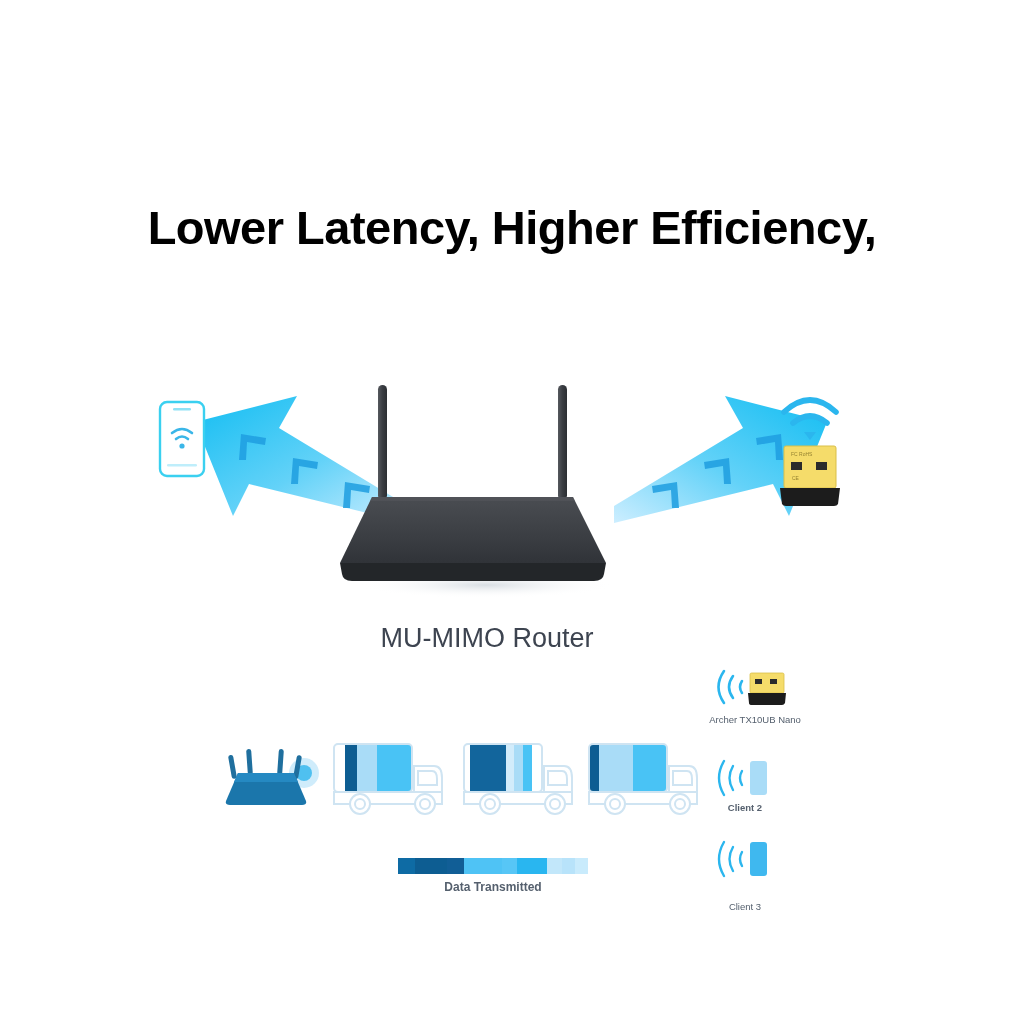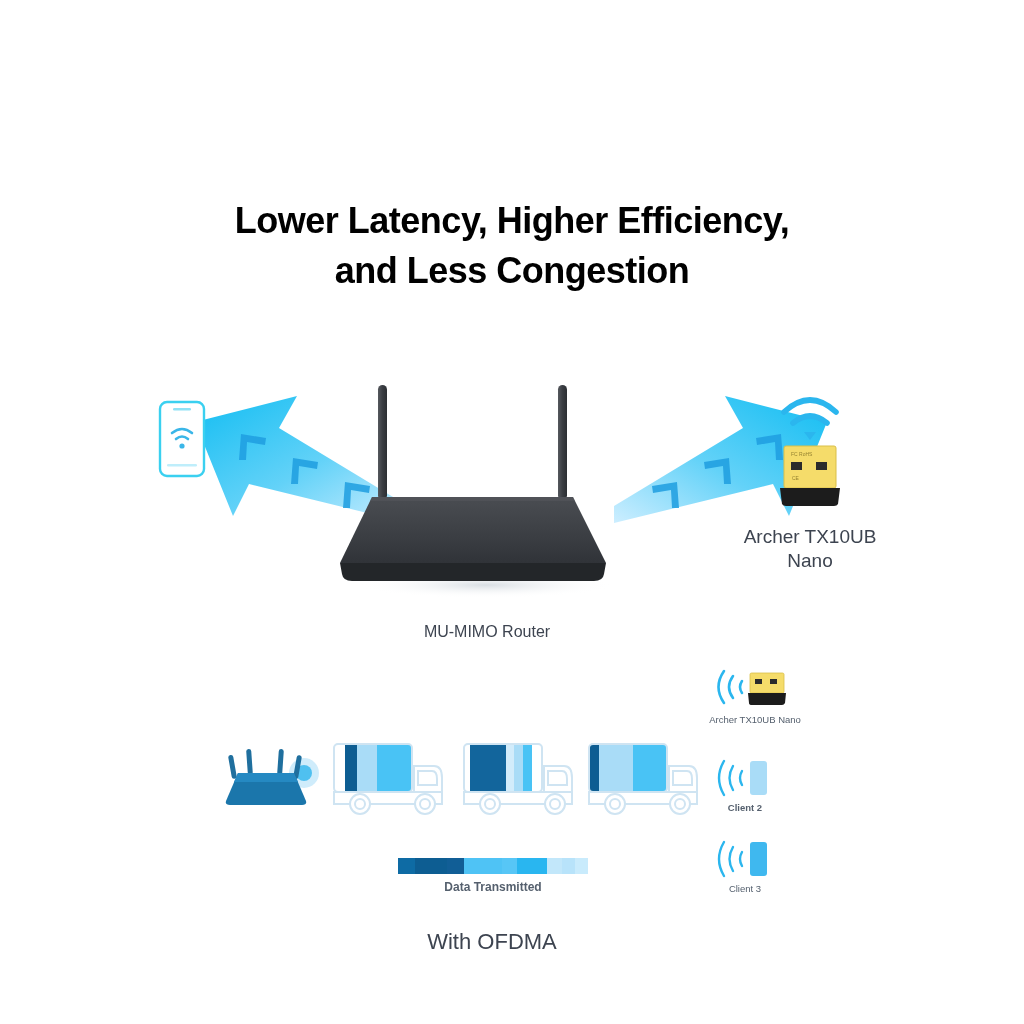--- a/index.html
+++ b/index.html
@@ -19,32 +19,32 @@
 
   
   .headline {
     position: absolute;
     top: 196px;
     left: 0;
     width: 1024px;
     text-align: center;
     color: #000000;
     font-weight: bold;
-    font-size: 36px;
+    font-size: 47px;
     line-height: 1.38;
     letter-spacing: -0.5px;
   }
   .headline .line { display: block; white-space: nowrap; }
 
   
   .cap {
     position: absolute;
     text-align: center;
     color: #3d4450;
-    font-size: 16px;
+    font-size: 27px;
     line-height: 1.25;
     white-space: pre-line;
   }
   .cap-sm {
     position: absolute;
     text-align: center;
     color: #55606e;
     font-size: 10px;
     line-height: 1.25;
     font-weight: bold;
@@ -64,21 +64,20 @@
   #lower-scene { position: absolute; left: 0; top: 650px; width: 1024px; height: 320px; }
 
   svg { display: block; overflow: visible; }
   .abs { position: absolute; }
 </style>
 </head>
 <body>
 
 <div class="headline">
   <span class="line">Lower Latency, Higher Efficiency,</span>
-  <span class="line">and Less Congestion</span>
 </div>
 
 <div id="upper-scene">
 
   <svg class="abs" style="left:193px; top:28px;" width="215" height="135" viewBox="0 0 215 135">
     <defs>
       <linearGradient id="gradL" x1="1" y1="1" x2="0" y2="0">
         <stop offset="0%" stop-color="#cdeeff"></stop>
         <stop offset="45%" stop-color="#63d2f8"></stop>
         <stop offset="100%" stop-color="#12bdf2"></stop>
@@ -160,22 +159,20 @@
     <rect x="56" y="80" width="11" height="8" fill="#2b2b2b"></rect>
     <g fill="#6b5c18" opacity="0.7" font-family="'Liberation Sans', sans-serif" font-size="5">
       <text x="31" y="74">FC RoHS</text>
       <text x="32" y="98">CE</text>
     </g>
 
     <path d="M 20 106 L 80 106 L 78 122 Q 77 124 74 124 L 26 124 Q 23 124 22 122 Z" fill="#1c1c1c"></path>
   </svg>
 
   <div class="cap" style="left:312px; top:262px; width:350px;">MU-MIMO Router</div>
-  <div class="cap" style="left:700px; top:165px; width:220px; font-size:19px;">Archer TX10UB
-Nano</div>
 </div>
 
 <div id="lower-scene">
 
   <svg class="abs" style="left:706px; top:13px;" width="96" height="48" viewBox="0 0 96 48">
     <g fill="none" stroke="#2bb6ee" stroke-width="2.6" stroke-linecap="round">
       <path d="M 18 8 Q 7 24 18 40"></path>
       <path d="M 27 13 Q 19 24 27 35"></path>
       <path d="M 36 18 Q 32 24 36 30"></path>
     </g>
@@ -277,29 +274,28 @@
   <div class="cap-xs" style="left:700px; top:152px; width:90px;font-weight:bold;">Client 2</div>
 
   <svg class="abs" style="left:712px; top:186px;" width="60" height="46" viewBox="0 0 60 46">
     <g fill="none" stroke="#2bb6ee" stroke-width="2.4" stroke-linecap="round">
       <path d="M 12 6 Q 2 23 12 40"></path>
       <path d="M 21 11 Q 14 23 21 35"></path>
       <path d="M 30 16 Q 26 23 30 30"></path>
     </g>
     <rect x="38" y="6" width="17" height="34" rx="3" fill="#3fb8ef"></rect>
   </svg>
-  <div class="cap-xs" style="left:700px; top:233px; width:90px;">Client 3</div>
+  <div class="cap-xs" style="left:700px; top:251px; width:90px;">Client 3</div>
 
   <svg class="abs" style="left:398px; top:208px;" width="190" height="16" viewBox="0 0 190 16">
     <rect x="0" y="0" width="17" height="16" fill="#0e6ba4"></rect>
     <rect x="17" y="0" width="32" height="16" fill="#0d5d92"></rect>
     <rect x="49" y="0" width="17" height="16" fill="#115e96"></rect>
     <rect x="66" y="0" width="38" height="16" fill="#4fc3f5"></rect>
     <rect x="104" y="0" width="15" height="16" fill="#57c6f6"></rect>
     <rect x="119" y="0" width="30" height="16" fill="#29b6f0"></rect>
     <rect x="149" y="0" width="15" height="16" fill="#c2e7fa"></rect>
     <rect x="164" y="0" width="13" height="16" fill="#b8e3fa"></rect>
     <rect x="177" y="0" width="13" height="16" fill="#c9ebfc"></rect>
   </svg>
   <div class="cap-sm" style="left:393px; top:230px; width:200px; font-size:12px;">Data Transmitted</div>
 
-  <div class="cap" style="left:362px; top:278px; width:260px; font-size:22px;">With OFDMA</div>
 </div>
 
 </body></html>

